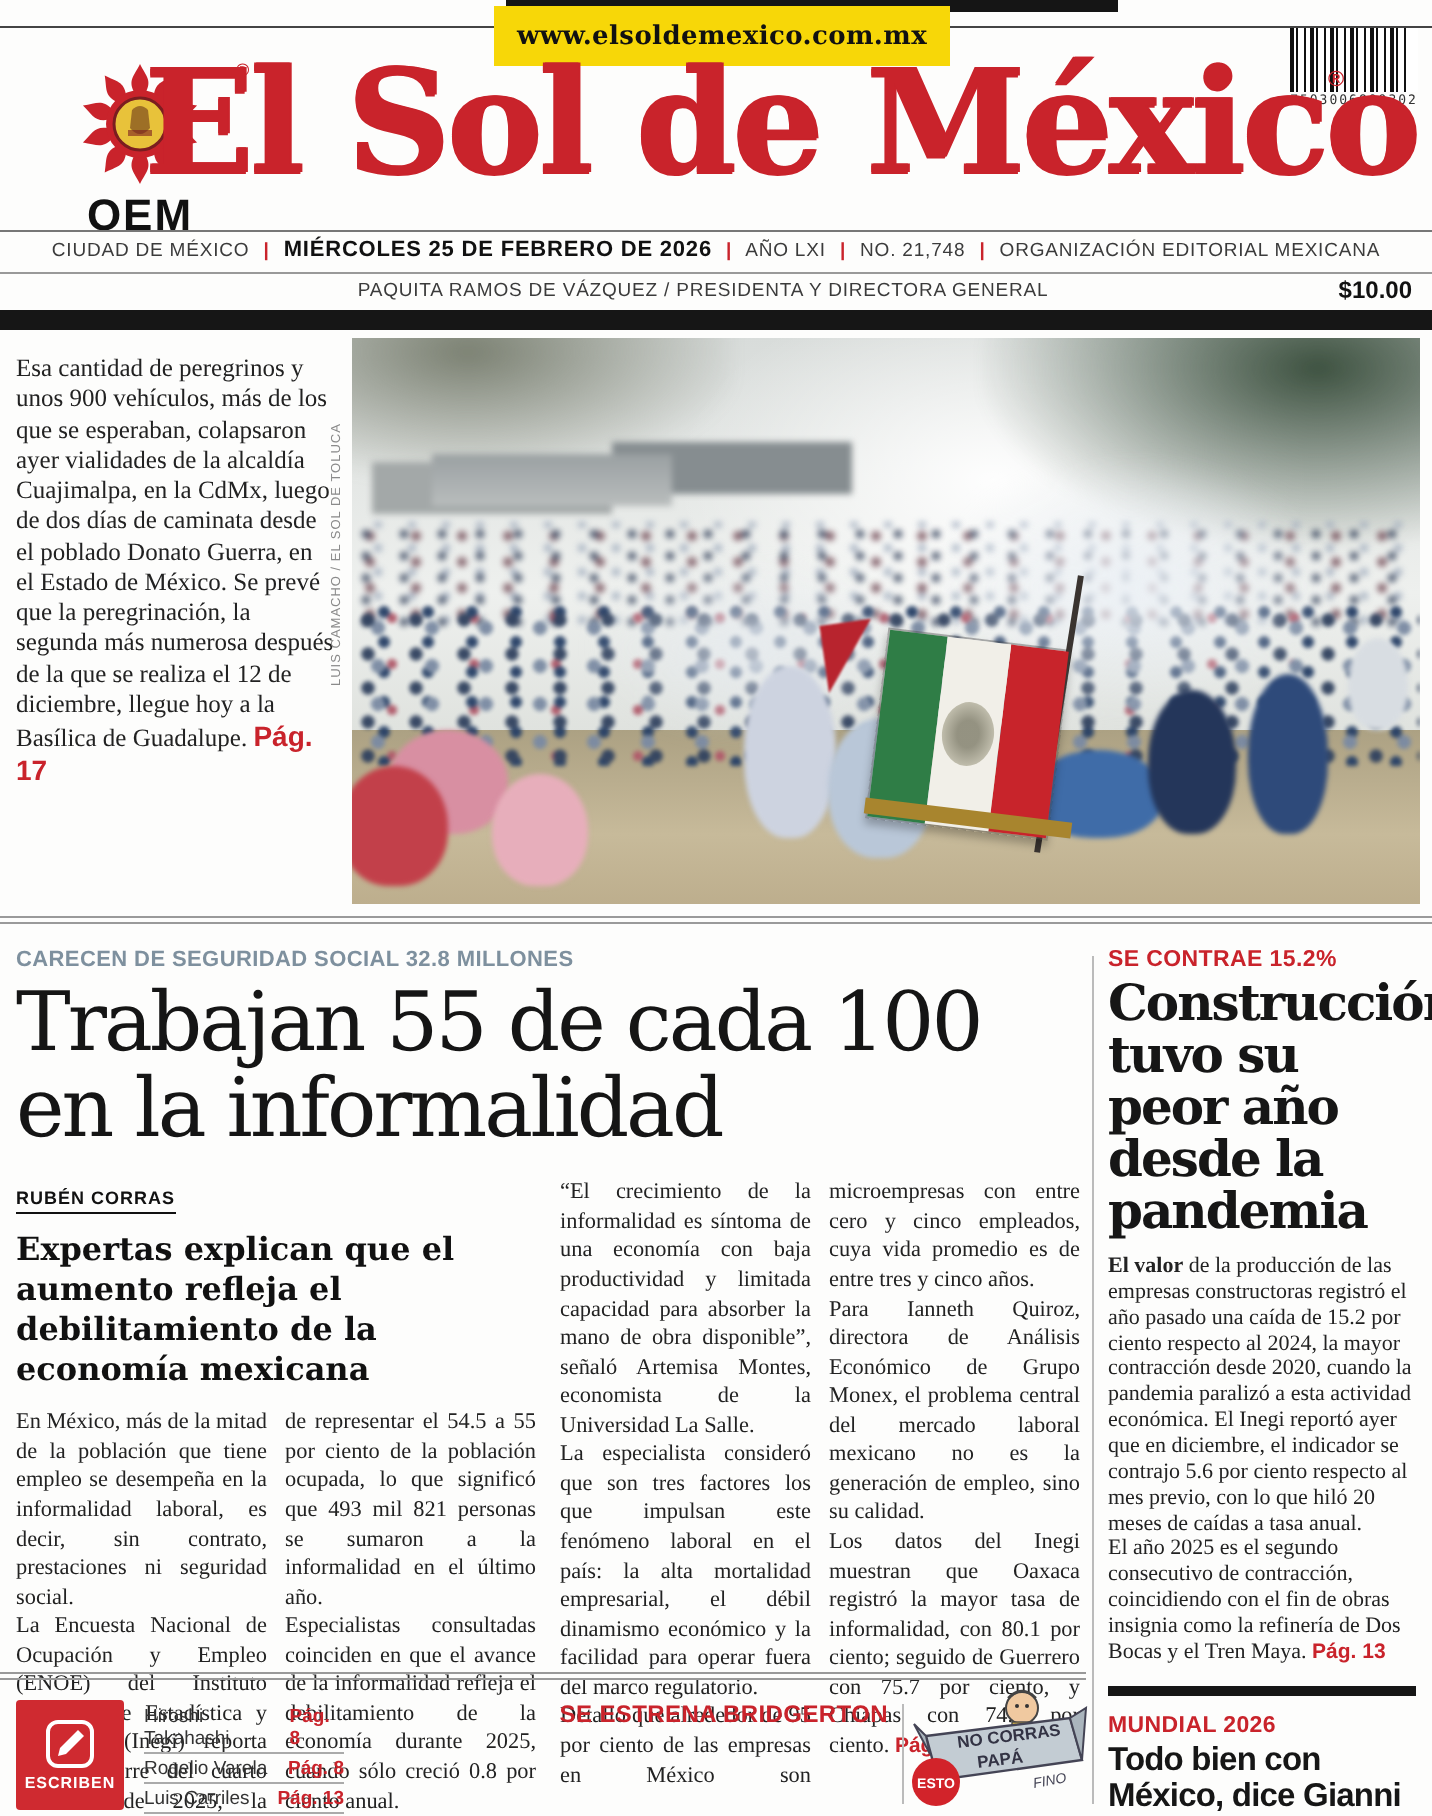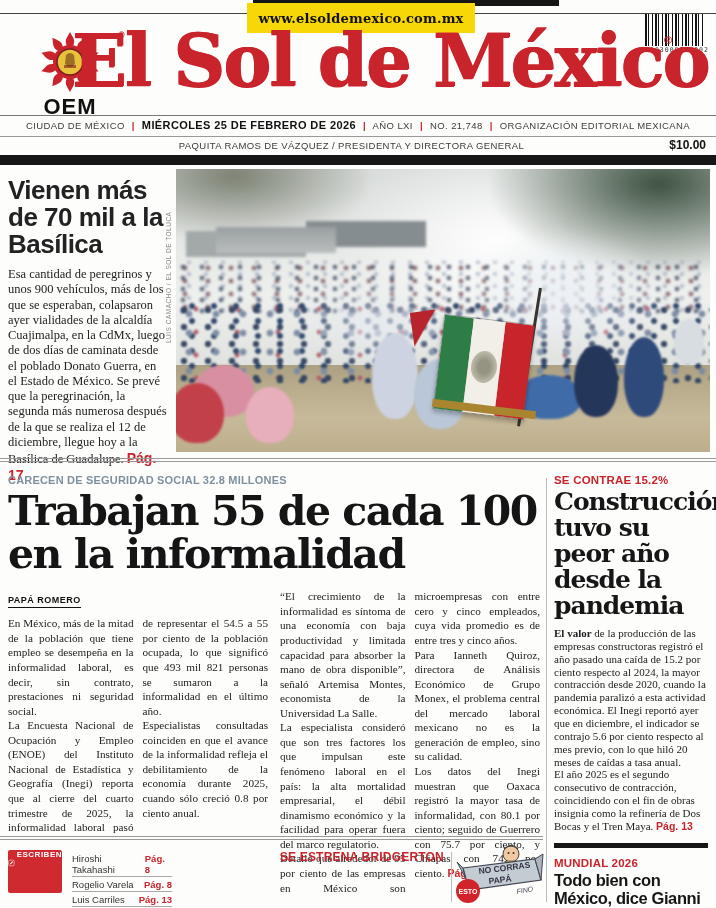--- a/index.html
+++ b/index.html
@@ -112,21 +112,21 @@
     border-radius:50%; background:radial-gradient(#8a8876 30%, #b9b6a4 70%); opacity:.9; }
   .flag-trim { position:absolute; left:256px; top:236px; width:104px; height:8px; background:#a8852e; transform:rotate(7deg); }
   .pennant { position:absolute; left:236px; top:142px; width:0; height:0;
     border-top:34px solid #b8242e; border-right:26px solid transparent; transform:rotate(-8deg); filter:blur(.5px); }
   .photo-underline { left:0; top:458px; width:716px; height:4px; border-top:1px solid #9a9a9a; border-bottom:1px solid #9a9a9a; }
 
   
   .main-story { left:8px; top:474px; width:532px; }
   .kicker-main { font-family:"Liberation Sans",sans-serif; font-weight:bold; font-size:11px; color:#7e909e; letter-spacing:.2px; }
   .main-headline {
-    font-family:"DejaVu Serif", serif; font-weight:bold;
+    font-family:"DejaVu Serif", serif; font-weight:normal;
     font-size:41px; line-height:1.04; color:#151515; letter-spacing:-1.5px; margin-top:4px;
   }
   .main-cols { display:flex; gap:12px; margin-top:14px; }
   .main-col-half { width:260px; }
   .byline { font-family:"Liberation Sans",sans-serif; font-weight:bold; font-size:9px; letter-spacing:.5px; color:#111;
     border-bottom:1px solid #111; display:inline-block; padding-bottom:2px; margin-bottom:8px; }
   .subhead { font-family:"DejaVu Serif",serif; font-weight:bold; font-size:16px; line-height:1.25; color:#111; margin-bottom:9px; }
   .body-cols { column-count:2; column-gap:9px; font-size:11.2px; line-height:1.3; text-align:justify; color:#222; }
   .body-cols .txt { white-space:pre-line; }
   .pg-inline { font-size:10.5px; }
@@ -137,22 +137,22 @@
   .kicker-red { font-family:"Liberation Sans",sans-serif; font-weight:bold; font-size:11.5px; color:#c9232b; letter-spacing:.2px; }
   .constr-headline { font-family:"DejaVu Serif",serif; font-weight:bold; font-size:25px; line-height:1.04; letter-spacing:-1px; color:#161616; margin-top:3px; }
   .constr-body { margin-top:8px; font-size:11px; line-height:1.17; color:#222; }
   .constr-body .txt { white-space:pre-line; }
   .right-divider { width:154px; height:5px; background:#161616; margin-top:10px; }
   .mundial { margin-top:9px; }
   .mundial-headline { font-family:"Liberation Sans",sans-serif; font-weight:bold; font-size:16.5px; line-height:1.12; letter-spacing:-.4px; color:#161616; margin-top:2px; }
 
   
   .bottom-dline { left:0; top:836px; width:543px; height:4px; border-top:1px solid #999; border-bottom:1px solid #999; }
-  .escriben-box { left:8px; top:850px; width:54px; height:43px; background:#cf2a30; color:#fff;
-    display:flex; flex-direction:row; justify-content:center; gap:2px; border-radius:2px; }
+  .escriben-box { left:8px; top:850px; width:54px; height:55px; background:#cf2a30; color:#fff;
+    display:flex; flex-direction:column; align-items:center; justify-content:center; gap:2px; border-radius:2px; }
   .escriben-label { font-family:"Liberation Sans",sans-serif; font-weight:bold; font-size:8px; letter-spacing:.5px; }
   .columnists { left:72px; top:851px; width:100px; font-family:"Liberation Sans",sans-serif; font-size:9.5px; color:#333; }
   .col-row { display:flex; justify-content:space-between; border-bottom:1px solid #aaa; padding:1.5px 0;align-items:center; }
   .col-row .pg { color:#c9232b; font-weight:bold; }
   .bridgerton { left:188px; top:850px; width:256px; text-align:right; }
   .bridgerton .k { font-size:12px; }
   .bridgerton h3 { font-family:"Liberation Sans",sans-serif; font-weight:bold; font-size:17.5px; letter-spacing:-.4px; color:#161616; margin:1px 0 2px; }
   .bottom-vrule { left:451px; top:852px; width:1px; height:50px; background:#bbb; }
   .cartoon-wrap { left:455px; top:844px; width:90px; height:62px; }
 </style>
@@ -206,21 +206,20 @@
   <span class="dl-sep">|</span>
   <span>ORGANIZACIÓN EDITORIAL MEXICANA</span>
 </div>
 <div class="abs dl-hair2"></div>
 <div class="abs dl-row2">PAQUITA RAMOS DE VÁZQUEZ / PRESIDENTA Y DIRECTORA GENERAL</div>
 <div class="abs price">$10.00</div>
 <div class="abs black-band"></div>
 
 <div class="abs photo-section">
   <div class="basilica">
-    <h2>Vienen más de 70 mil a la Basílica</h2>
     <p><span class="txt">Esa cantidad de peregrinos y unos 900 vehículos, más de los que se esperaban, colapsaron ayer vialidades de la alcaldía Cuajimalpa, en la CdMx, luego de dos días de caminata desde el poblado Donato Guerra, en el Estado de México. Se prevé que la peregrinación, la segunda más numerosa después de la que se realiza el 12 de diciembre, llegue hoy a la Basílica de Guadalupe. </span><span class="pageref">Pág. 17</span></p>
   </div>
   <div class="photo-credit">LUIS CAMACHO / EL SOL DE TOLUCA</div>
 
   <div class="photo">
     <div class="ph-sky"></div>
     <div class="ph-glow"></div>
     <div class="ph-hill-left"></div>
     <div class="ph-trees-right"></div>
     <div class="ph-buildings"></div>
@@ -252,21 +251,22 @@
     <div class="flag-trim"></div>
   </div>
 </div>
 <div class="abs photo-underline"></div>
 
 <div class="abs main-story">
   <div class="kicker-main">CARECEN DE SEGURIDAD SOCIAL 32.8 MILLONES</div>
   <div class="main-headline">Trabajan 55 de cada 100 en la informalidad</div>
   <div class="main-cols">
     <div class="main-col-half">
-      <div class="byline">PAPÁ ROMERO</div>
+      <div class="byline">RUBÉN CORRAS</div>
+      <div class="subhead">Expertas explican que el aumento refleja el debilitamiento de la economía mexicana</div>
       <div class="body-cols">
         <span class="txt">En México, más de la mitad de la población que tiene empleo se desempeña en la informalidad laboral, es decir, sin contrato, prestaciones ni seguridad social.
 La Encuesta Nacional de Ocupación y Empleo (ENOE) del Instituto Nacional de Estadística y Geografía (Inegi) reporta que al cierre del cuarto trimestre de 2025, la informalidad laboral pasó de representar el 54.5 a 55 por ciento de la población ocupada, lo que significó que 493 mil 821 personas se sumaron a la informalidad en el último año.
 Especialistas consultadas coinciden en que el avance de la informalidad refleja el debilitamiento de la economía durante 2025, cuando sólo creció 0.8 por ciento anual.</span>
       </div>
     </div>
     <div class="main-col-half">
       <div class="body-cols">
         <span class="txt">“El crecimiento de la informalidad es síntoma de una economía con baja productividad y limitada capacidad para absorber la mano de obra disponible”, señaló Artemisa Montes, economista de la Universidad La Salle.
 La especialista consideró que son tres factores los que impulsan este fenómeno laboral en el país: la alta mortalidad empresarial, el débil dinamismo económico y la facilidad para operar fuera del marco regulatorio.

